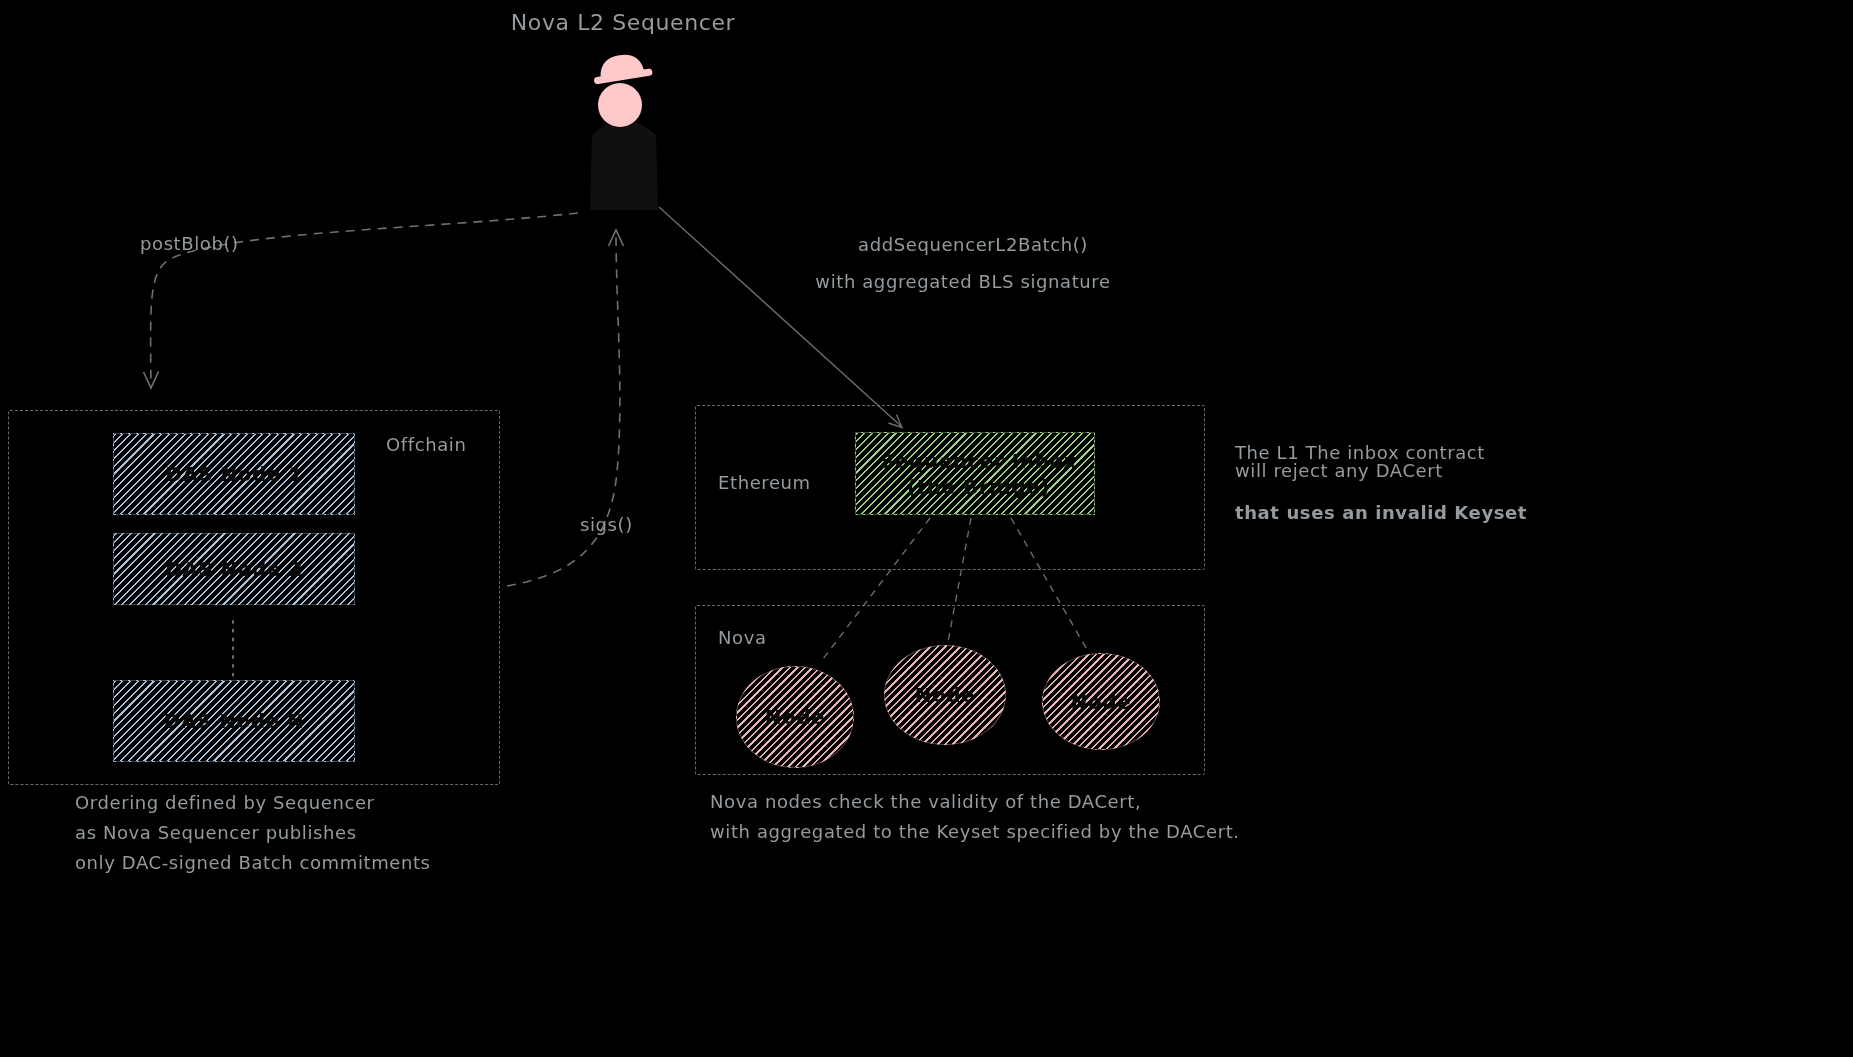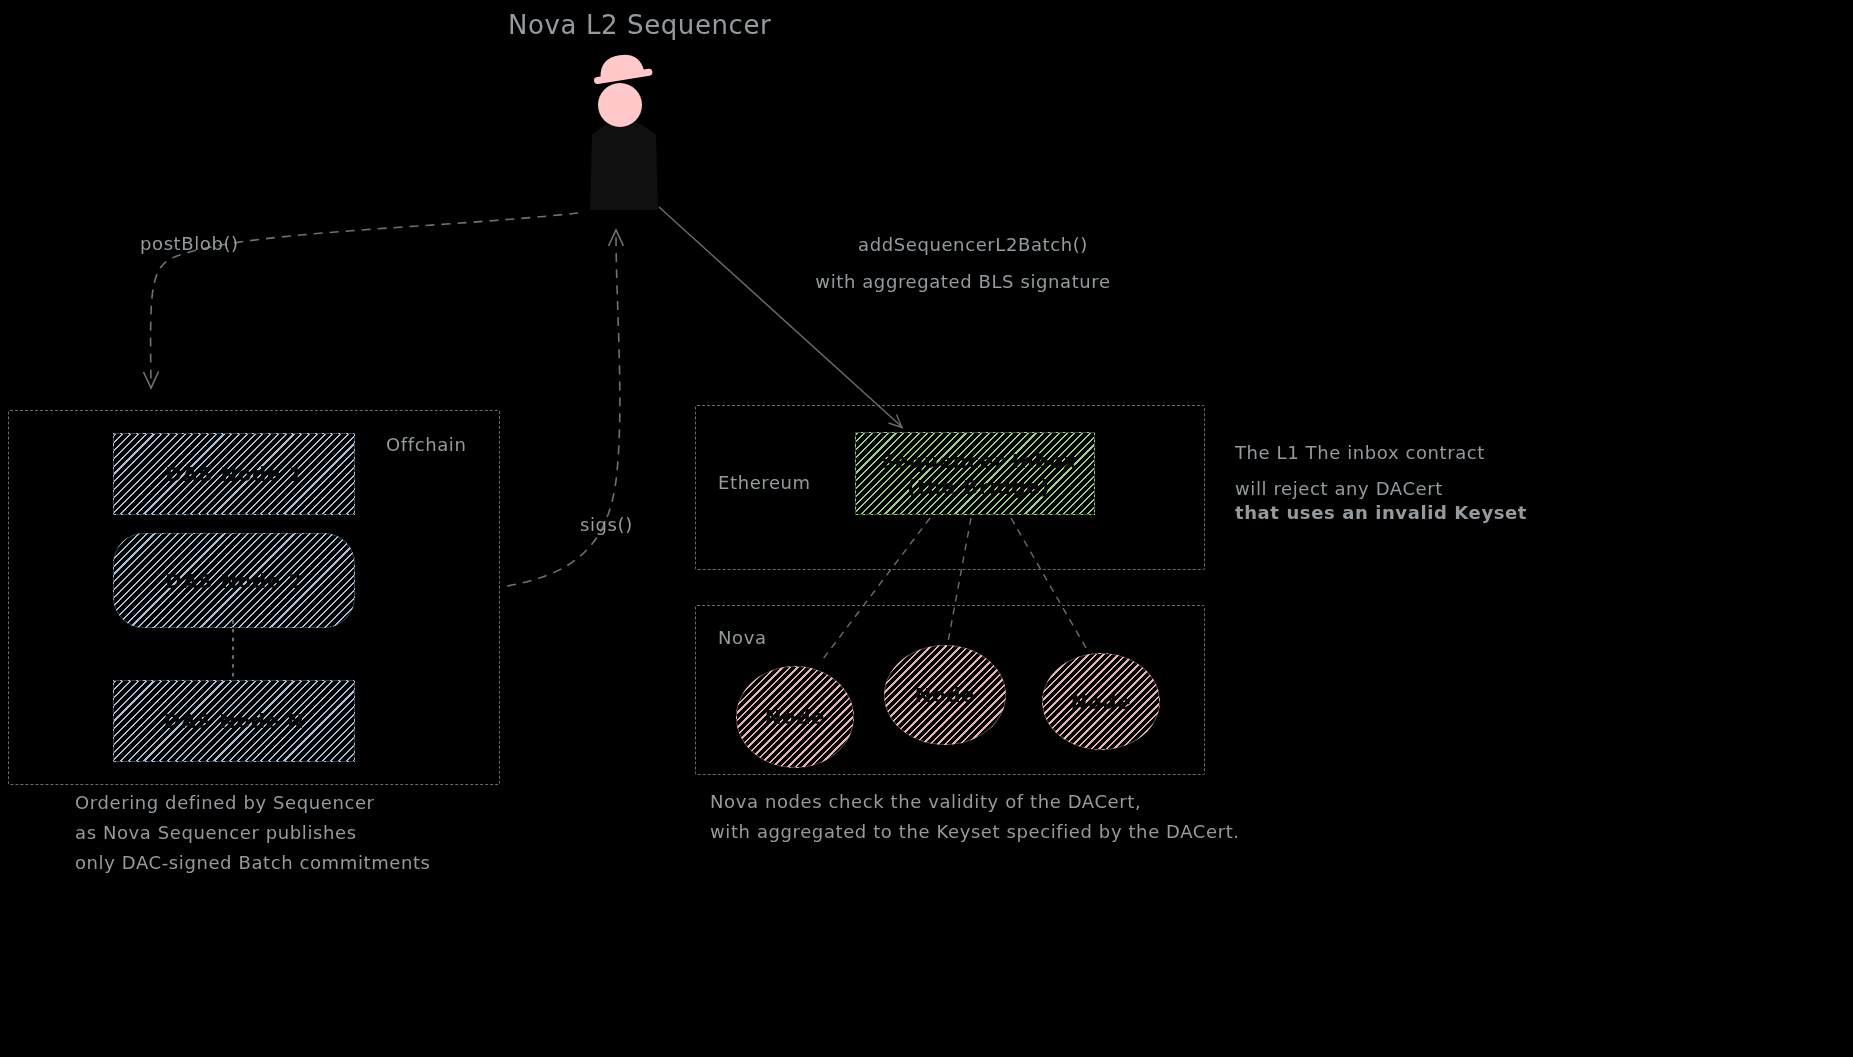--- a/index.html
+++ b/index.html
@@ -9,21 +9,21 @@
     position:relative; width:1853px; height:1057px;
     background:#000; overflow:hidden;
   }
   .connectors, .person {
     position:absolute; pointer-events:none;
   }
   .txt {
     position:absolute; color:#949a9e; font-size:18px;
     letter-spacing:0.6px; white-space:nowrap;
   }
-  .title { font-size:26px; }
+  .title { font-size:22px; }
   .note-line { line-height:30px; }
   .dashed-box {
     position:absolute; border:1.6px dashed #6b6b6b; border-radius:2px;
   }
   .hatch {
     position:absolute; display:flex; align-items:center; justify-content:center;
     text-align:center;
   }
   .hatch .inner-label {
     color:#070707; font-weight:600; font-size:20px; letter-spacing:0.5px; line-height:26px;
@@ -89,21 +89,21 @@
   <div class="txt" style="left:580px; top:514px;">sigs()</div>
   <div class="txt" style="left:832px; top:234px; width:282px; text-align:center;">addSequencerL2Batch()</div>
   <div class="txt" style="left:782px; top:271px; width:362px; text-align:center;">with aggregated BLS signature</div>
 
   <div class="dashed-box" style="left:8px; top:410px; width:492px; height:375px;"></div>
   <div class="txt" style="left:386px; top:434px;">Offchain</div>
 
   <div class="hatch blue" style="left:113px; top:433px; width:242px; height:82px;">
     <span class="inner-label">DAS Node 1</span>
   </div>
-  <div class="hatch blue" style="left:113px; top:533px; width:242px; height:95px;border-radius:31px;">
+  <div class="hatch blue" style="left:113px; top:533px; width:242px; height:72px;">
     <span class="inner-label">DAS Node 2</span>
   </div>
   <div class="hatch blue" style="left:113px; top:680px; width:242px; height:82px;">
     <span class="inner-label">DAS Node N</span>
   </div>
 
   <div class="dashed-box" style="left:695px; top:405px; width:510px; height:165px;"></div>
   <div class="txt" style="left:718px; top:424px;margin-top:48px;">Ethereum</div>
 
   <div class="hatch green" style="left:855px; top:432px; width:240px; height:83px;">
@@ -120,21 +120,21 @@
     <span class="inner-label">Node</span>
   </div>
   <div class="hatch pink ellipse" style="left:884px; top:645px; width:122px; height:100px;">
     <span class="inner-label">Node</span>
   </div>
   <div class="hatch pink ellipse" style="left:1042px; top:653px; width:118px; height:97px;">
     <span class="inner-label">Node</span>
   </div>
 
   <div class="txt note-line" style="left:1235px; top:438px;">The L1 The inbox contract</div>
-  <div class="txt note-line" style="left:1235px; top:474px;text-align:right;">will reject any DACert</div>
+  <div class="txt note-line" style="left:1235px; top:456px;text-align:right;">will reject any DACert</div>
   <div class="txt note-line" style="left:1235px; top:498px;font-weight:bold;">that uses an invalid Keyset</div>
 
   <div class="txt note-line" style="left:75px; top:788px;">Ordering defined by Sequencer</div>
   <div class="txt note-line" style="left:75px; top:818px;">as Nova Sequencer publishes</div>
   <div class="txt note-line" style="left:75px; top:848px;">only DAC-signed Batch commitments</div>
 
   <div class="txt note-line" style="left:710px; top:787px;">Nova nodes check the validity of the DACert,</div>
   <div class="txt note-line" style="left:710px; top:817px;">with aggregated to the Keyset specified by the DACert.</div>
 
 </div>

